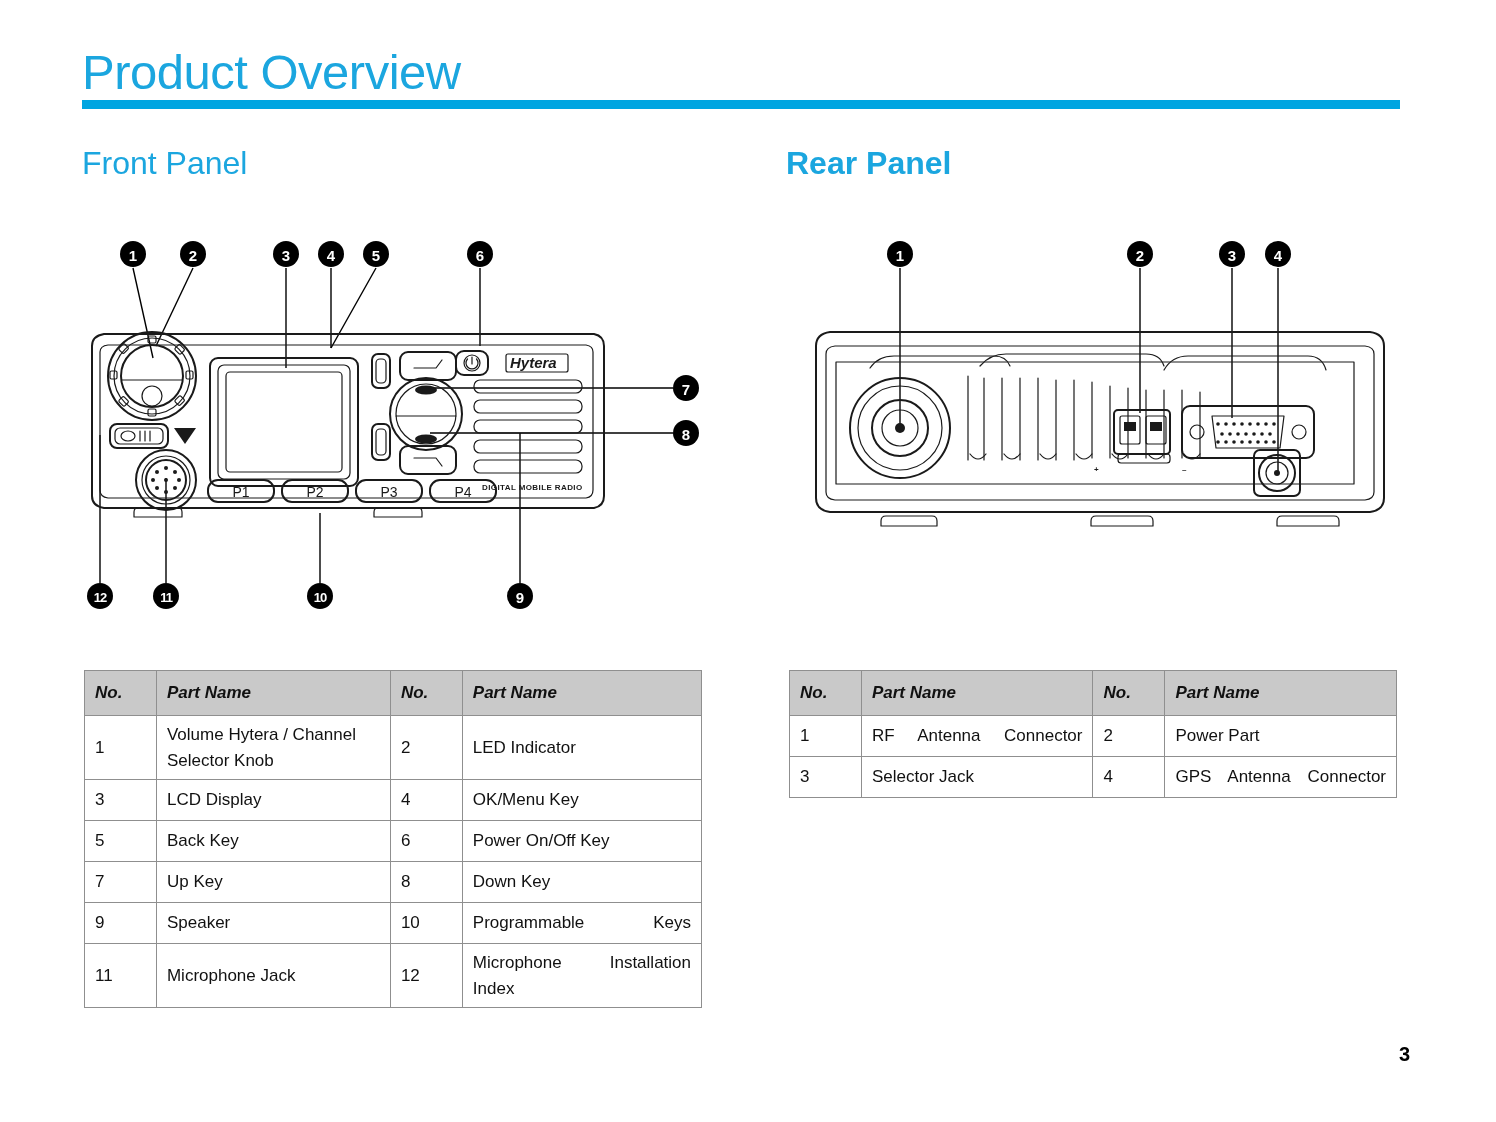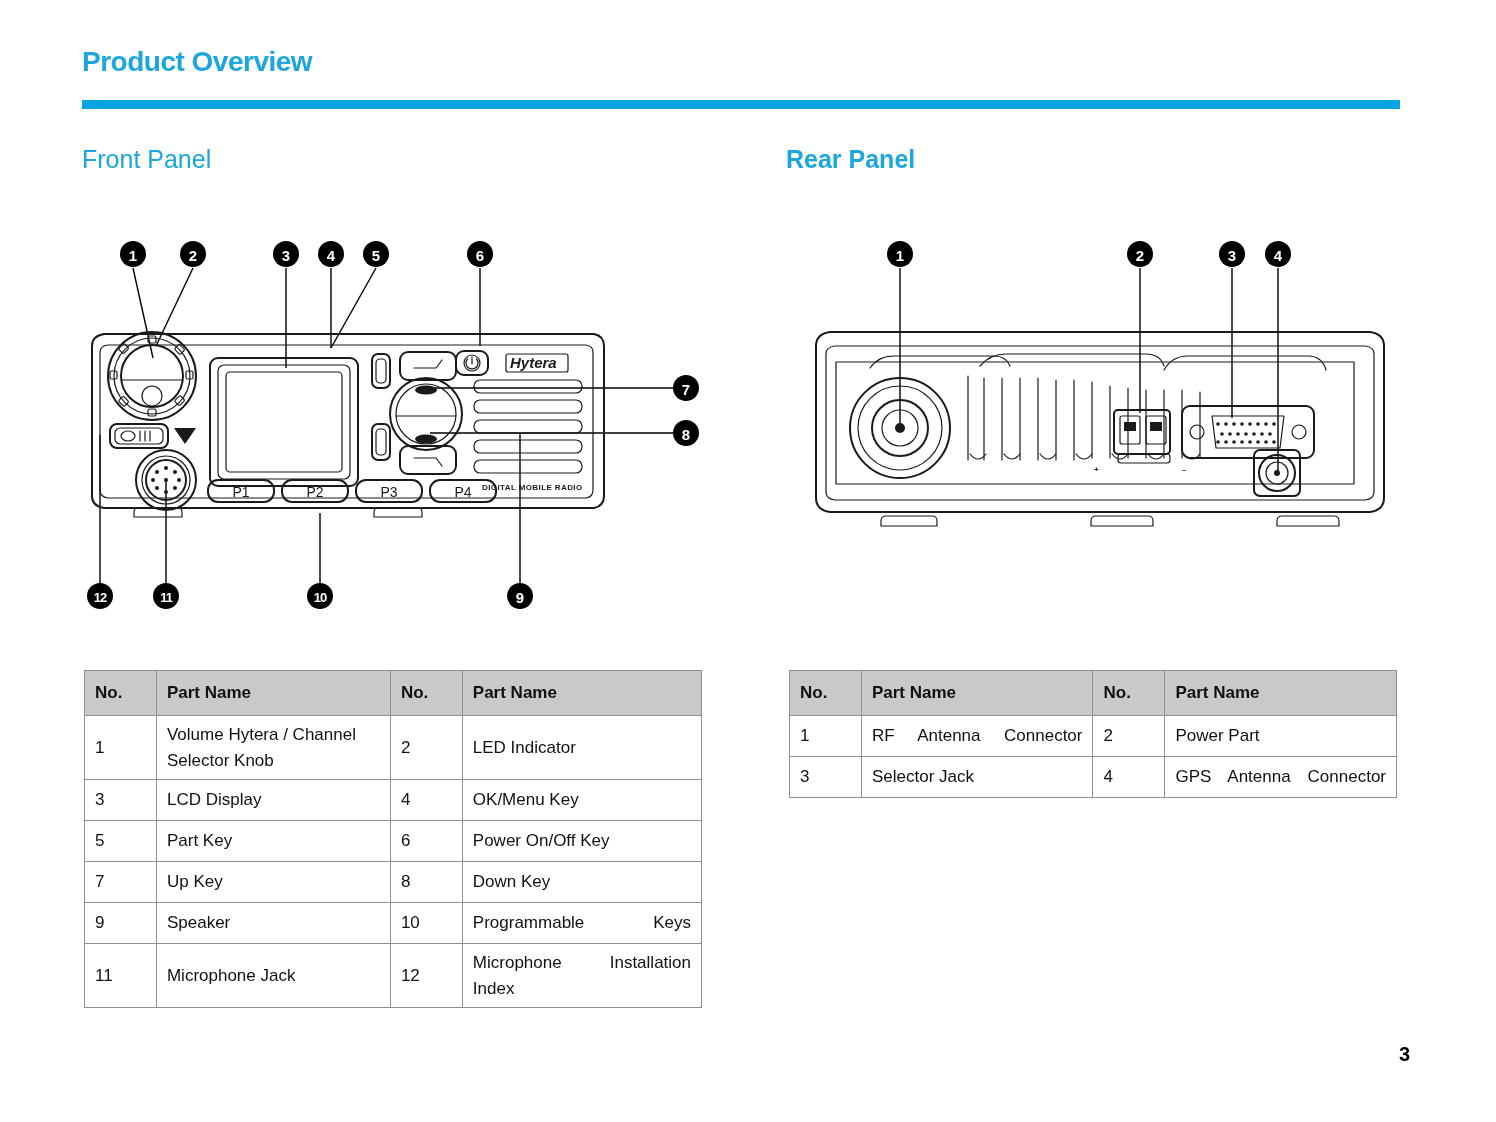--- a/index.html
+++ b/index.html
@@ -15,37 +15,37 @@
     font-family: "Liberation Sans", sans-serif;
     color: #000000;
     overflow: hidden;
   }
 
   
   #page-title {
     position: absolute;
     left: 82px;
     top: 48px;
-    font-size: 28px;
-    font-weight: bold;
+    font-size: 49px;
+    font-weight: normal;
     letter-spacing: -0.5px;
     color: #1BA6DF;
     line-height: 1;
   }
   #title-rule {
     position: absolute;
     left: 82px;
     top: 100px;
     width: 1318px;
     height: 9px;
     background: #00A5E1;
   }
   .section-heading {
     position: absolute;
-    font-size: 25px;
+    font-size: 32px;
     font-weight: normal;
     color: #1BA6DF;
     line-height: 1;
   }
   #front-panel-heading { left: 82px; top: 147px; }
   #rear-panel-heading  { left: 786px; top: 147px; font-weight: bold; }
 
   
   .figure {
     position: absolute;
@@ -71,20 +71,21 @@
     padding: 6px 10px;
     vertical-align: middle;
     line-height: 1.5;
   }
   .parts-table thead th {
     background: #c9c9c9;
     font-weight: bold;
     text-align: left;
     height: 32px;
     font-size: 17px;
+    font-style: italic;
   }
   .parts-table td { height: 28px; }
   .col-no   { width: 58px; }
   .col-name { width: 250px; }
   .justify-cell { text-align: justify; text-align-last: justify; }
 
   
   #page-number {
     position: absolute;
     right: 86px;
@@ -478,21 +479,21 @@
       <td>LED Indicator</td>
     </tr>
     <tr>
       <td>3</td>
       <td>LCD Display</td>
       <td>4</td>
       <td>OK/Menu Key</td>
     </tr>
     <tr>
       <td>5</td>
-      <td>Part Key</td>
+      <td>Back Key</td>
       <td>6</td>
       <td>Power On/Off Key</td>
     </tr>
     <tr>
       <td>7</td>
       <td>Up Key</td>
       <td>8</td>
       <td>Down Key</td>
     </tr>
     <tr>

